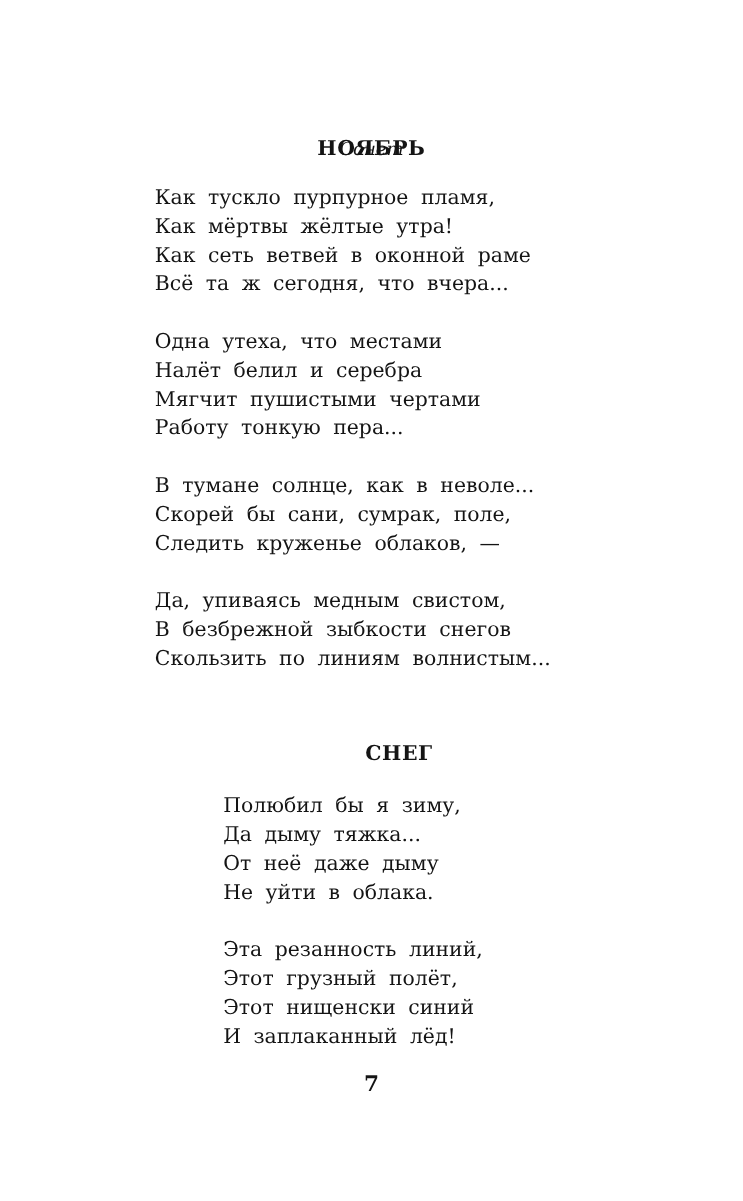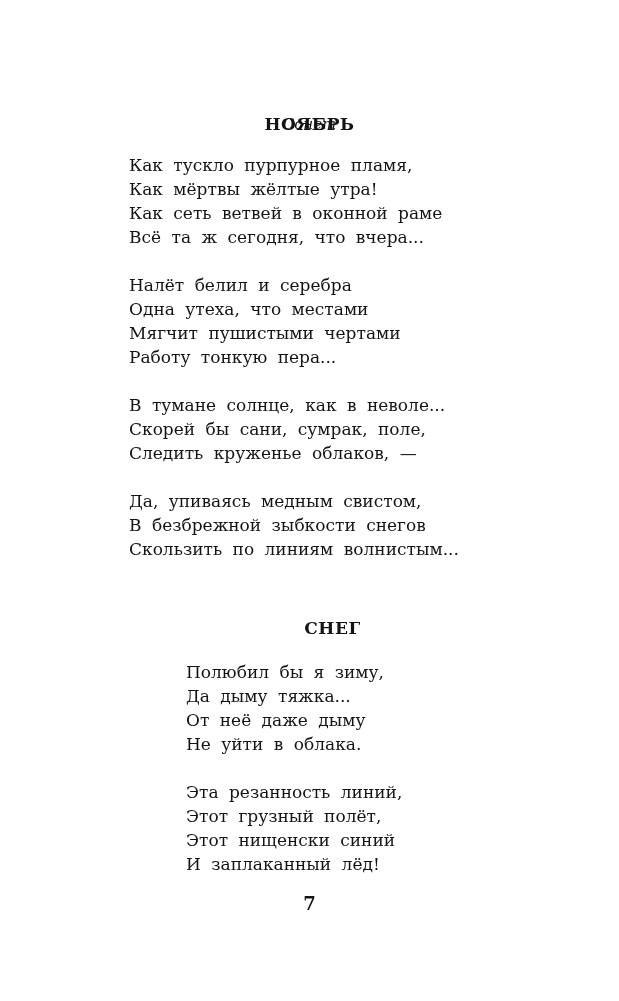--- a/index.html
+++ b/index.html
@@ -37,22 +37,22 @@
   <div class="subtitle" style="top:115px;">Сонет</div>
 
   <div class="stanza" style="left:129px; top:153px;">
     <div class="line">Как тускло пурпурное пламя,</div>
     <div class="line">Как мёртвы жёлтые утра!</div>
     <div class="line">Как сеть ветвей в оконной раме</div>
     <div class="line">Всё та ж сегодня, что вчера...</div>
   </div>
 
   <div class="stanza" style="left:129px; top:273px;">
+    <div class="line">Одна утеха, что местами</div>
     <div class="line">Налёт белил и серебра</div>
-    <div class="line">Одна утеха, что местами</div>
     <div class="line">Мягчит пушистыми чертами</div>
     <div class="line">Работу тонкую пера...</div>
   </div>
 
   <div class="stanza" style="left:129px; top:393px;">
     <div class="line">В тумане солнце, как в неволе...</div>
     <div class="line">Скорей бы сани, сумрак, поле,</div>
     <div class="line">Следить круженье облаков, —</div>
   </div>
 

